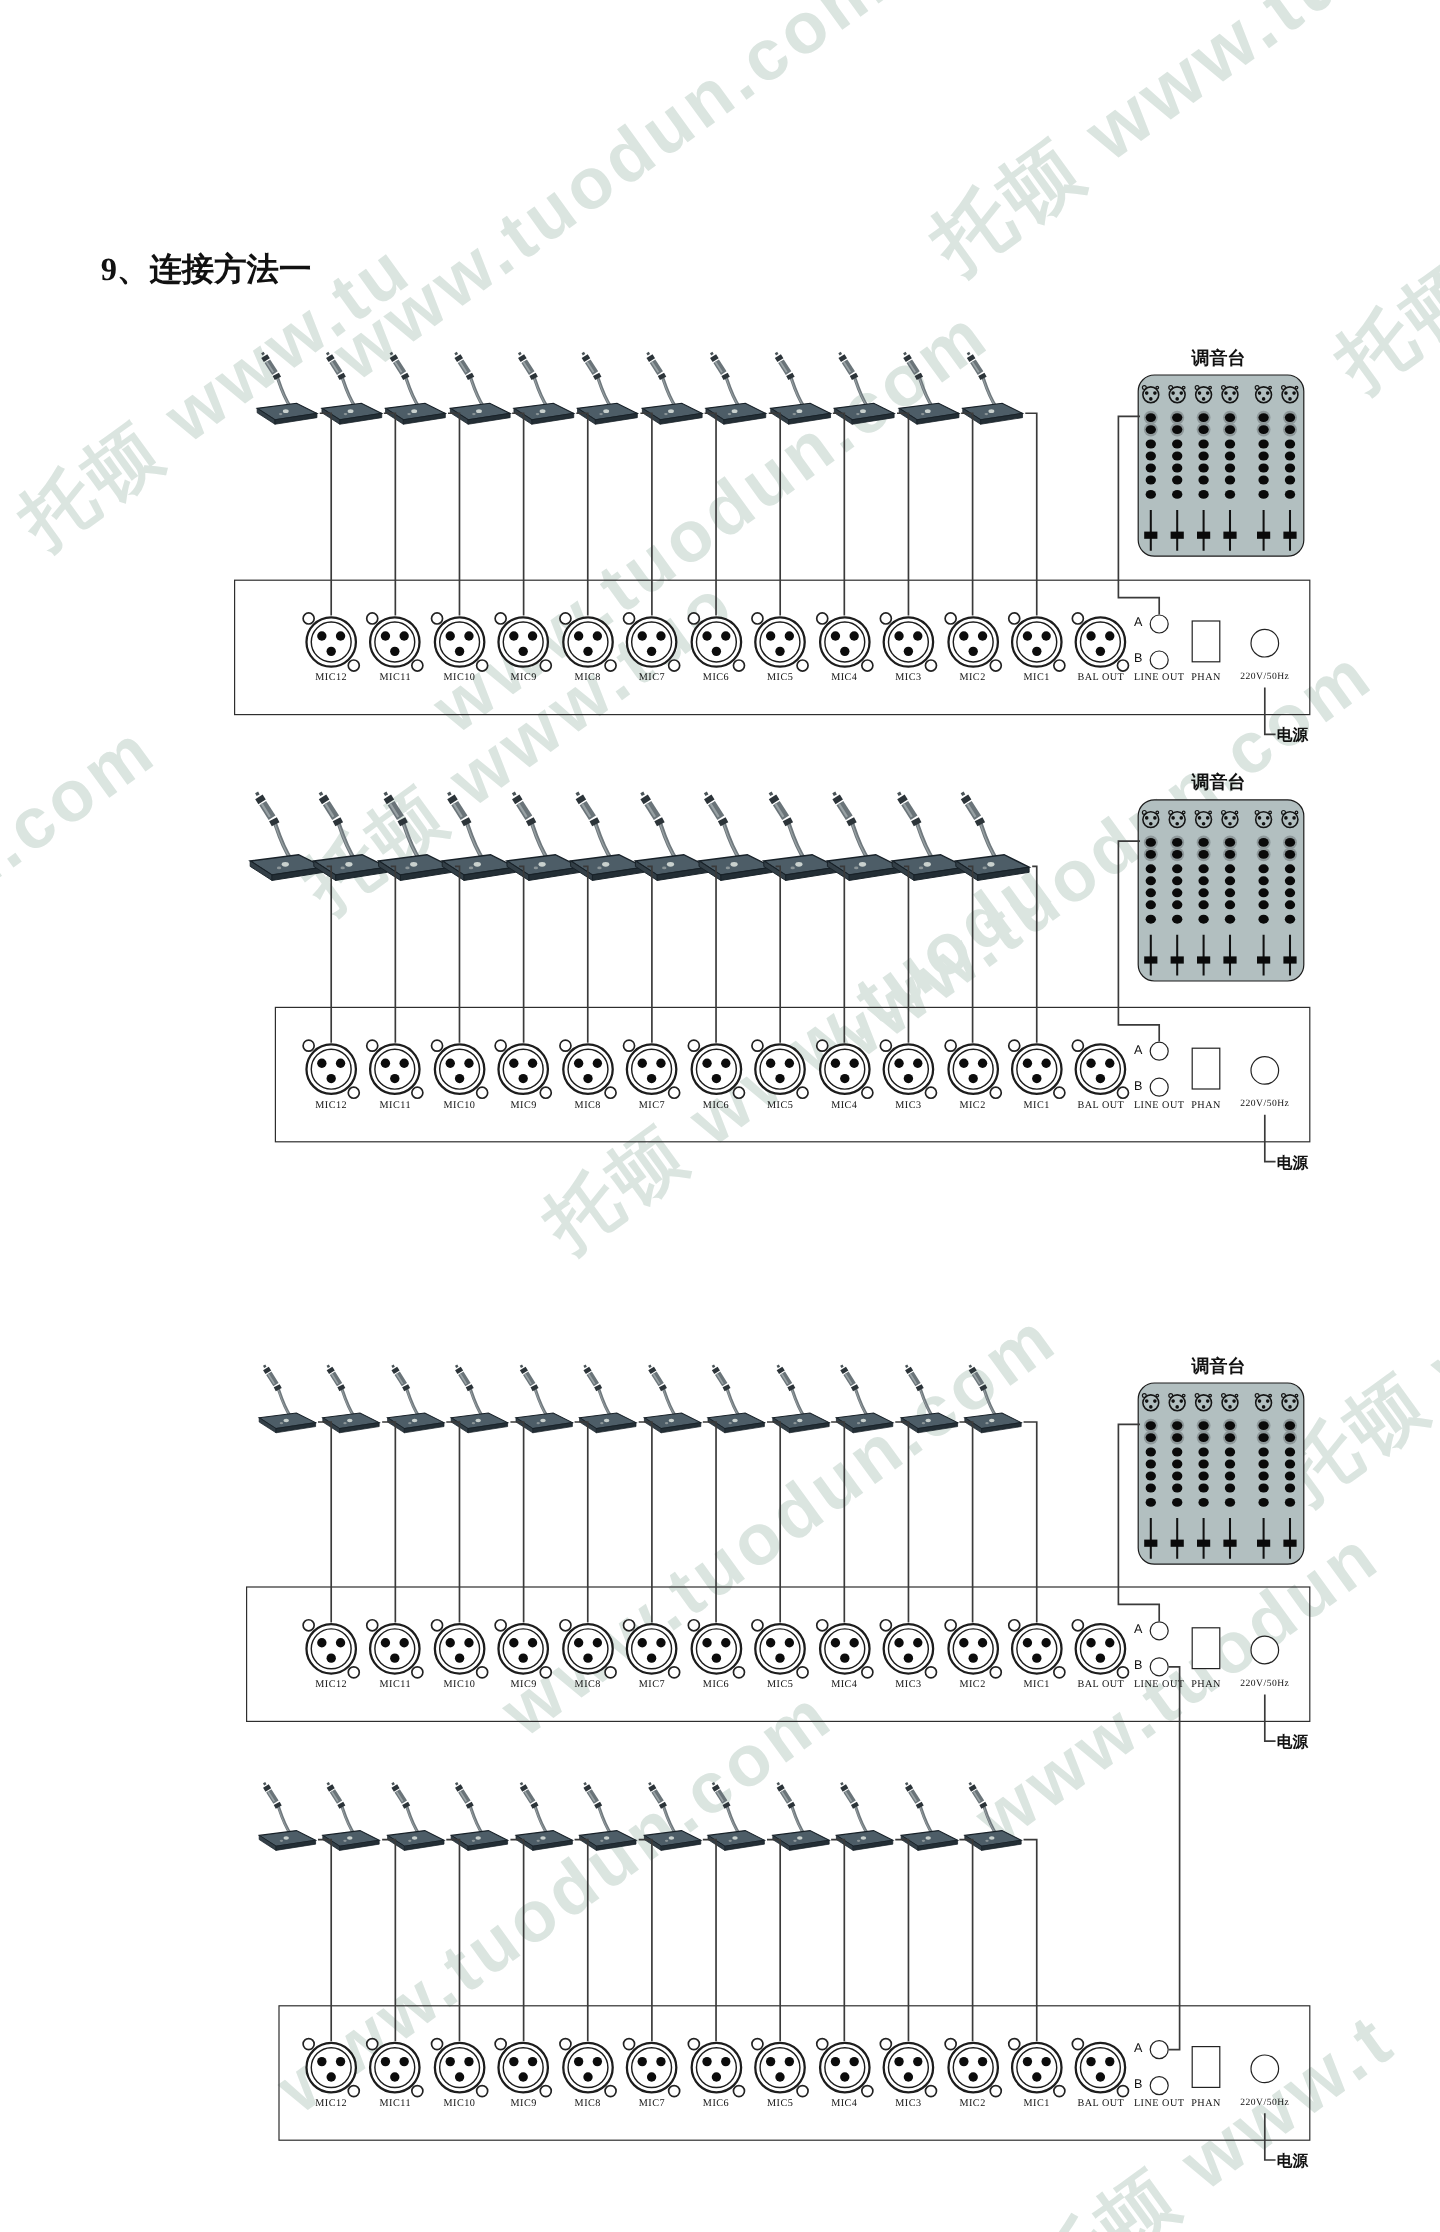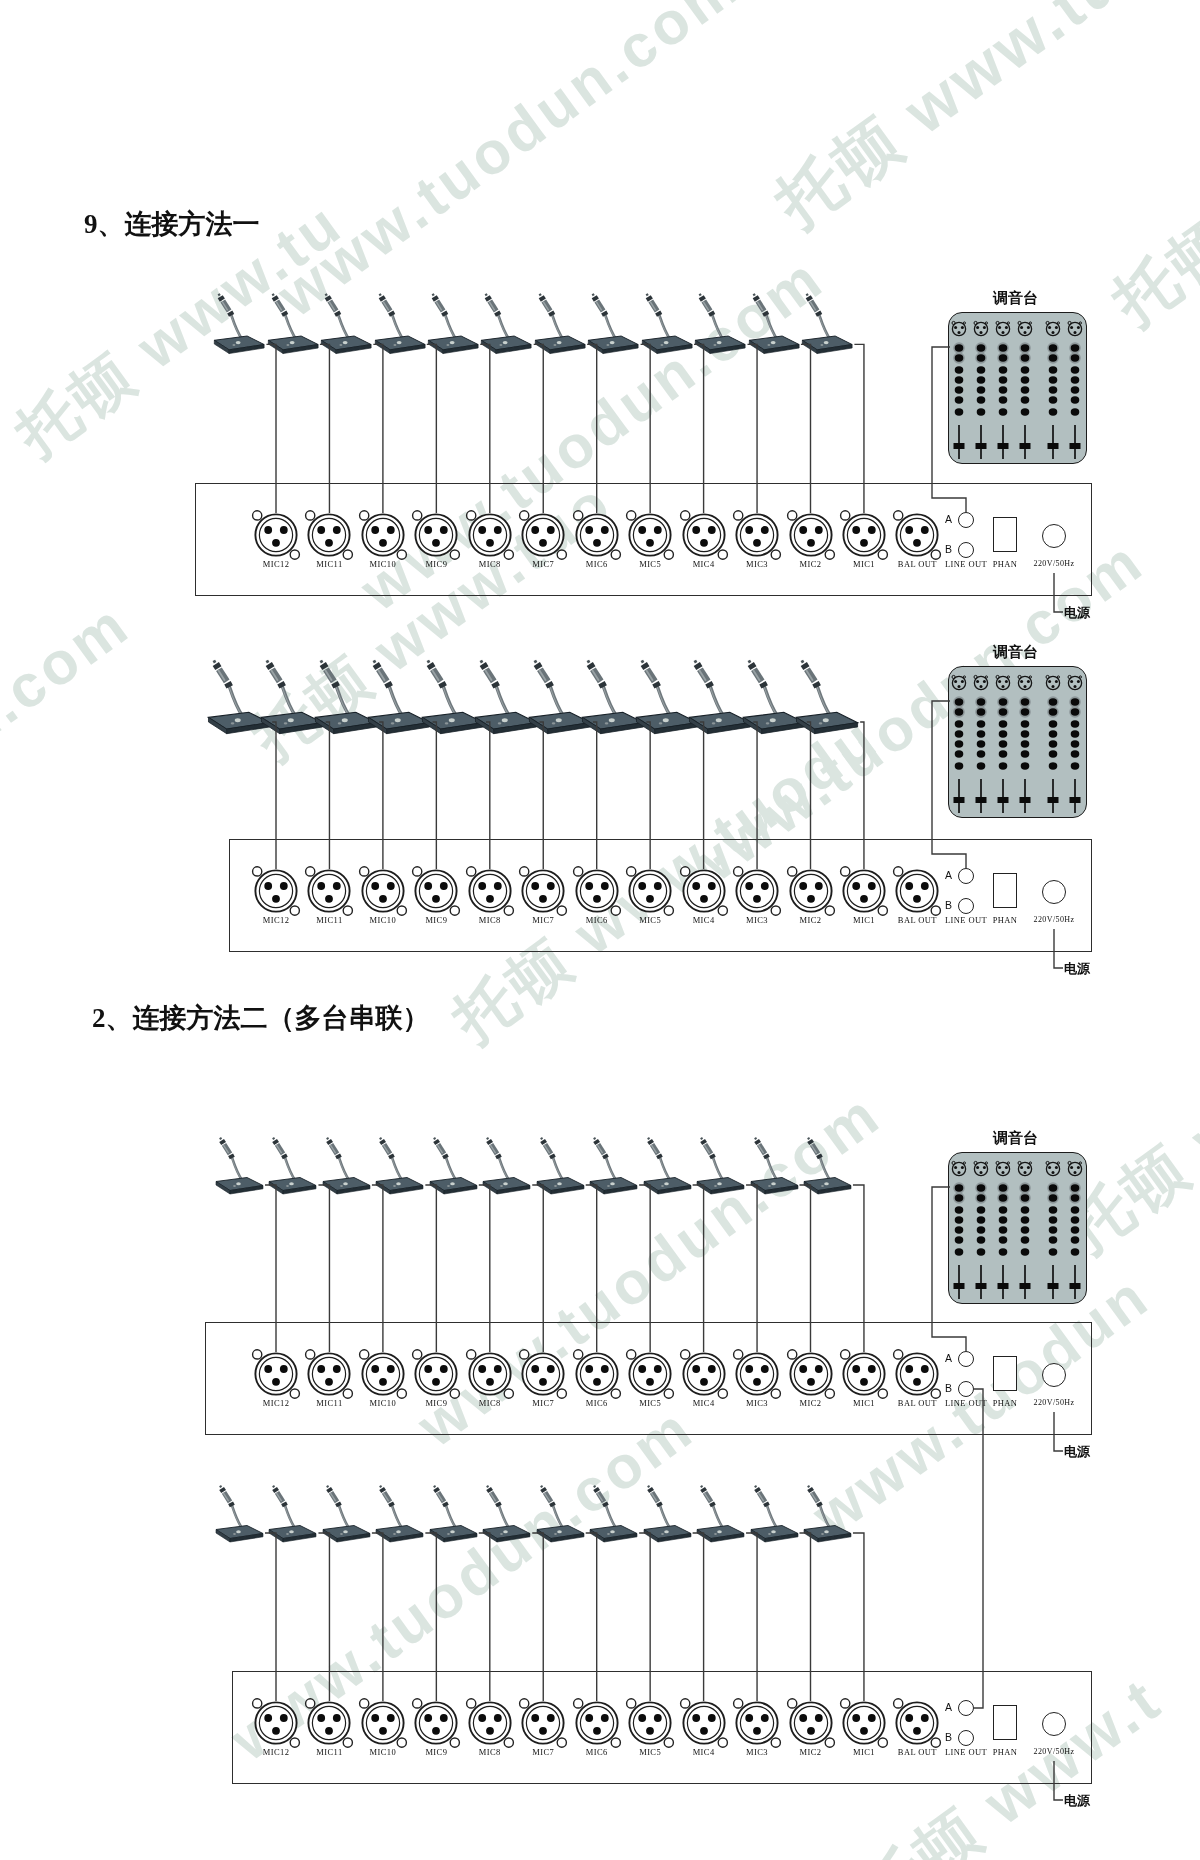--- a/index.html
+++ b/index.html
@@ -41,21 +41,20 @@
       <div class="wm" style="left:688px;top:845px;font-size:60px;color:#dbe5e0;">www.tuodun.com</div>
       <div class="wm" style="left:462px;top:988px;font-size:60px;color:#dbe5e0;">托顿 www.tuodu</div>
       <div class="wm" style="left:1075px;top:1195px;font-size:62px;color:#dbe5e0;">托顿 www</div>
       <div class="wm" style="left:425px;top:1398px;font-size:60px;color:#dbe5e0;">www.tuodun.com</div>
       <div class="wm" style="left:820px;top:1488px;font-size:60px;color:#dbe5e0;">www.tuodun</div>
       <div class="wm" style="left:238px;top:1712px;font-size:60px;color:#dbe5e0;">www.tuodun.com</div>
       <div class="wm" style="left:868px;top:1858px;font-size:62px;color:#dbe5e0;">托顿 www.t</div>
     </div>
 
   <div class="h" style="left:84px;top:206px">9、连接方法一</div>
-  <div class="h" style="left:92px;top:1000px">2、连接方法二（多台串联）</div>
 
   <svg id="wires" width="1200" height="1860">
       <polyline points="266.44,344.4 276,344.4 276,513" fill="none" stroke="#3a3a3a" stroke-width="1.4"></polyline>
       <polyline points="319.89,344.4 329.45,344.4 329.45,513" fill="none" stroke="#3a3a3a" stroke-width="1.4"></polyline>
       <polyline points="373.34,344.4 382.9,344.4 382.9,513" fill="none" stroke="#3a3a3a" stroke-width="1.4"></polyline>
       <polyline points="426.79,344.4 436.35,344.4 436.35,513" fill="none" stroke="#3a3a3a" stroke-width="1.4"></polyline>
       <polyline points="480.24,344.4 489.8,344.4 489.8,513" fill="none" stroke="#3a3a3a" stroke-width="1.4"></polyline>
       <polyline points="533.69,344.4 543.25,344.4 543.25,513" fill="none" stroke="#3a3a3a" stroke-width="1.4"></polyline>
       <polyline points="587.1400000000001,344.4 596.7,344.4 596.7,513" fill="none" stroke="#3a3a3a" stroke-width="1.4"></polyline>
       <polyline points="640.5900000000001,344.4 650.1500000000001,344.4 650.1500000000001,513" fill="none" stroke="#3a3a3a" stroke-width="1.4"></polyline>

